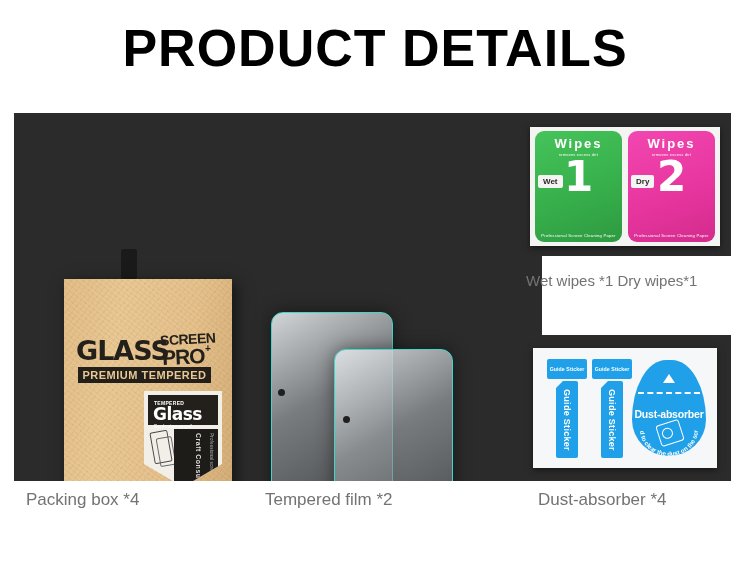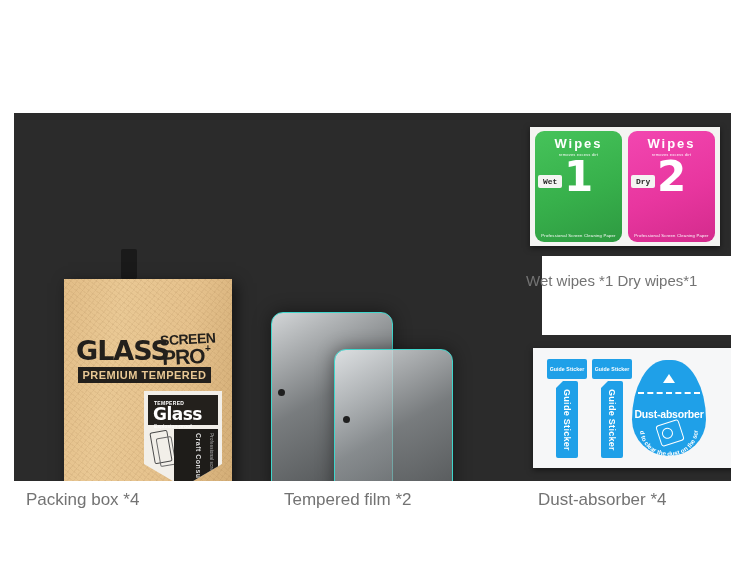--- a/index.html
+++ b/index.html
@@ -19,21 +19,21 @@
 
   
   .panel{position:absolute;background:#2b2b2b;overflow:hidden;}
   #panel-main{left:14px;top:113px;width:528px;height:368px;}
   #panel-wipes{left:519px;top:113px;width:212px;height:143px;}
   #panel-dust{left:519px;top:335px;width:212px;height:146px;}
 
   
   .caption{position:absolute;color:#737373;font-size:17px;white-space:nowrap;}
   #cap-box{left:26px;top:490px;}
-  #cap-film{left:265px;top:490px;margin-left:19px;}
+  #cap-film{left:265px;top:490px;}
   #cap-wipes{left:526px;top:272px;font-size:15px;}
   #cap-dust{left:538px;top:490px;}
 
   
   #hang-tab{
     position:absolute;left:107px;top:136px;width:16px;height:30px;
     background:#1a1a1a;border-radius:2px;
   }
   #packing-box{
     position:absolute;left:50px;top:166px;width:168px;height:292px;
@@ -137,31 +137,31 @@
   #wipe-wet{background:linear-gradient(160deg,#46c35a 0%,#37b04b 55%,#2e9a41 100%);}
   #wipe-dry{background:linear-gradient(160deg,#f246b0 0%,#e8369f 55%,#d32b8c 100%);}
   .wipe-title{color:#fff;font-weight:bold;font-size:13px;letter-spacing:2px;margin-top:5px;}
   .wipe-sub{color:#fff;font-size:4px;letter-spacing:.2px;margin-top:1px;opacity:.95;}
   .wipe-num{
     color:#fff;font-weight:bold;font-size:42px;line-height:36px;margin-top:2px;
     font-family:"DejaVu Sans",sans-serif;
   }
   .wipe-tag{
     position:absolute;left:3px;top:44px;background:#f4f4f2;color:#2a2a2a;
-    font-size:8px;font-weight:bold;padding:2px 5px;border-radius:2px;font-family:Liberation Mono, monospace;
+    font-size:8px;font-weight:bold;padding:2px 5px;border-radius:2px;
   }
   .wipe-foot{
     position:absolute;bottom:4px;left:0;right:0;text-align:center;
     color:#fff;font-size:4.2px;letter-spacing:.2px;
   }
 
   
   #dust-sheet{
     position:absolute;left:14px;top:13px;width:184px;height:120px;
-    background:#f6f7f8;box-shadow:0 2px 6px rgba(0,0,0,.5);padding-left:26px;
+    background:#f6f7f8;box-shadow:0 2px 6px rgba(0,0,0,.5);
   }
   .guide-tab{
     position:absolute;width:40px;height:20px;background:#1fa0e8;border-radius:2px;
     color:#fff;font-size:5.2px;font-weight:bold;display:flex;
     align-items:center;justify-content:center;letter-spacing:.1px;
   }
   #gt1{left:14px;top:11px;}
   #gt2{left:59px;top:11px;}
   .guide-strip{
     position:absolute;width:22px;height:77px;background:#1fa0e8;border-radius:2px;
@@ -203,20 +203,21 @@
     border:1.4px solid #fff;border-radius:50%;
   }
   #drop-arc{position:absolute;left:0;top:0;width:74px;height:96px;}
   #drop-arc text{fill:#fff;font-size:6.2px;font-weight:bold;font-family:"Liberation Sans",sans-serif;}
 </style>
 </head>
 <body>
 
 <div class="page">
 
+  <div class="title">PRODUCT DETAILS</div>
 
   <div class="panel" id="panel-main">
 
     <div id="hang-tab"></div>
 
     <div id="packing-box">
       <div class="bx" id="brand-glass">GLASS</div>
       <div class="bx" id="brand-screen">SCREEN</div>
       <div class="bx" id="brand-pro">PRO</div>
       <div class="bx" id="brand-plus">+</div>

